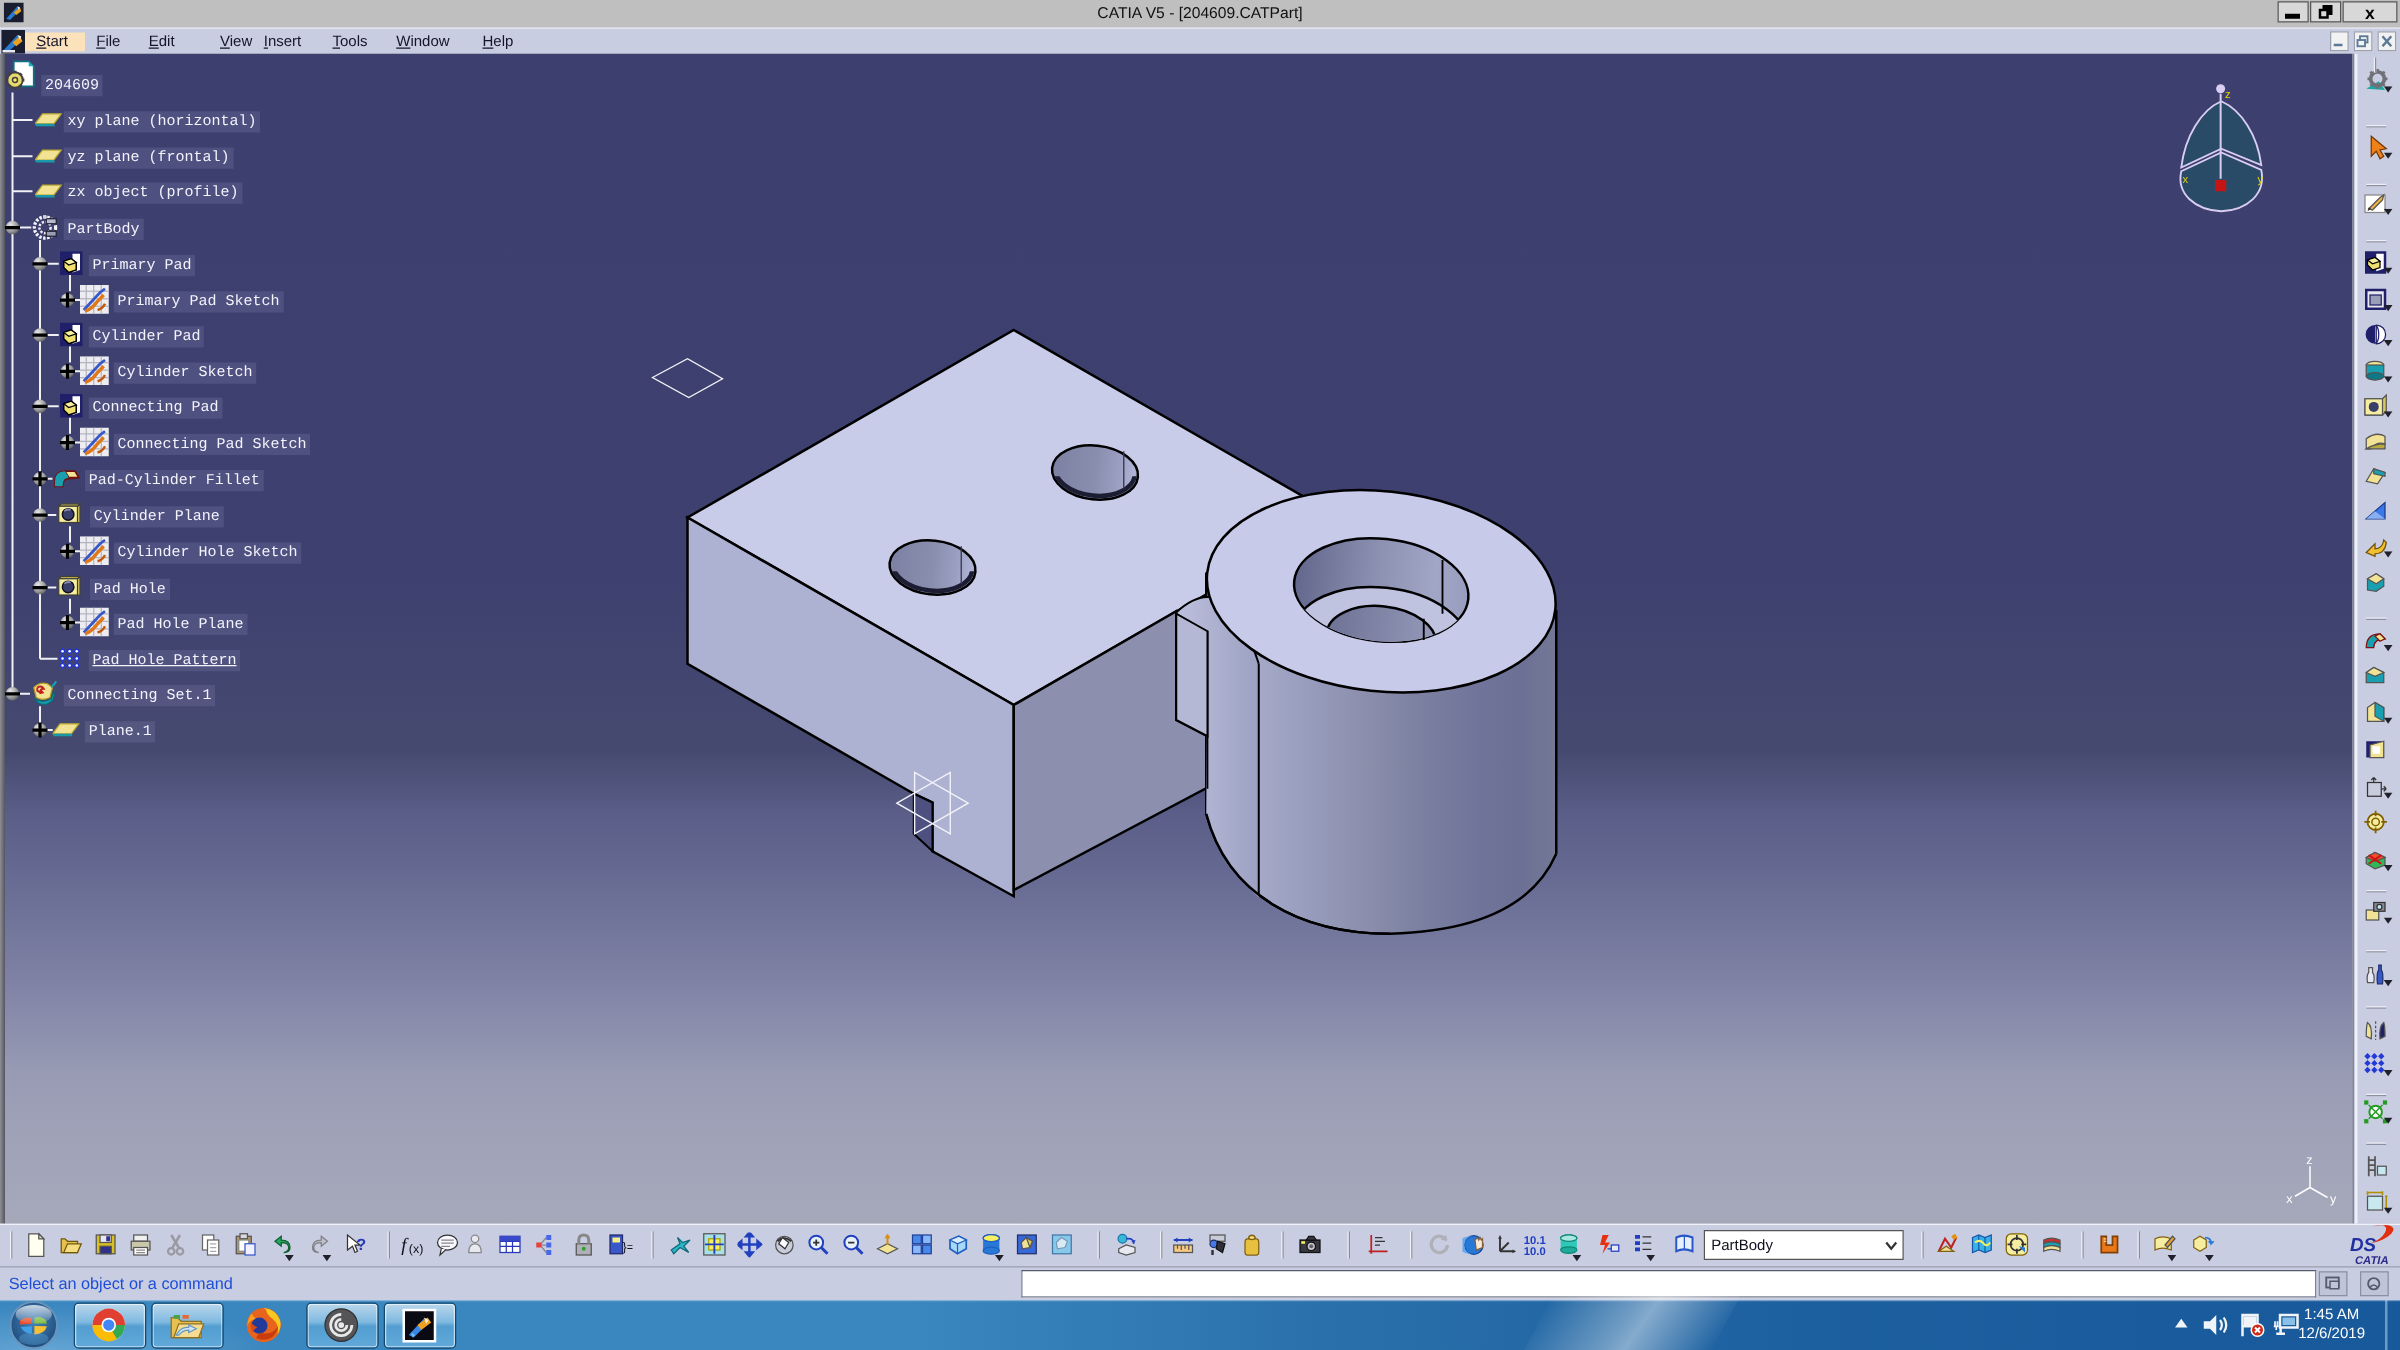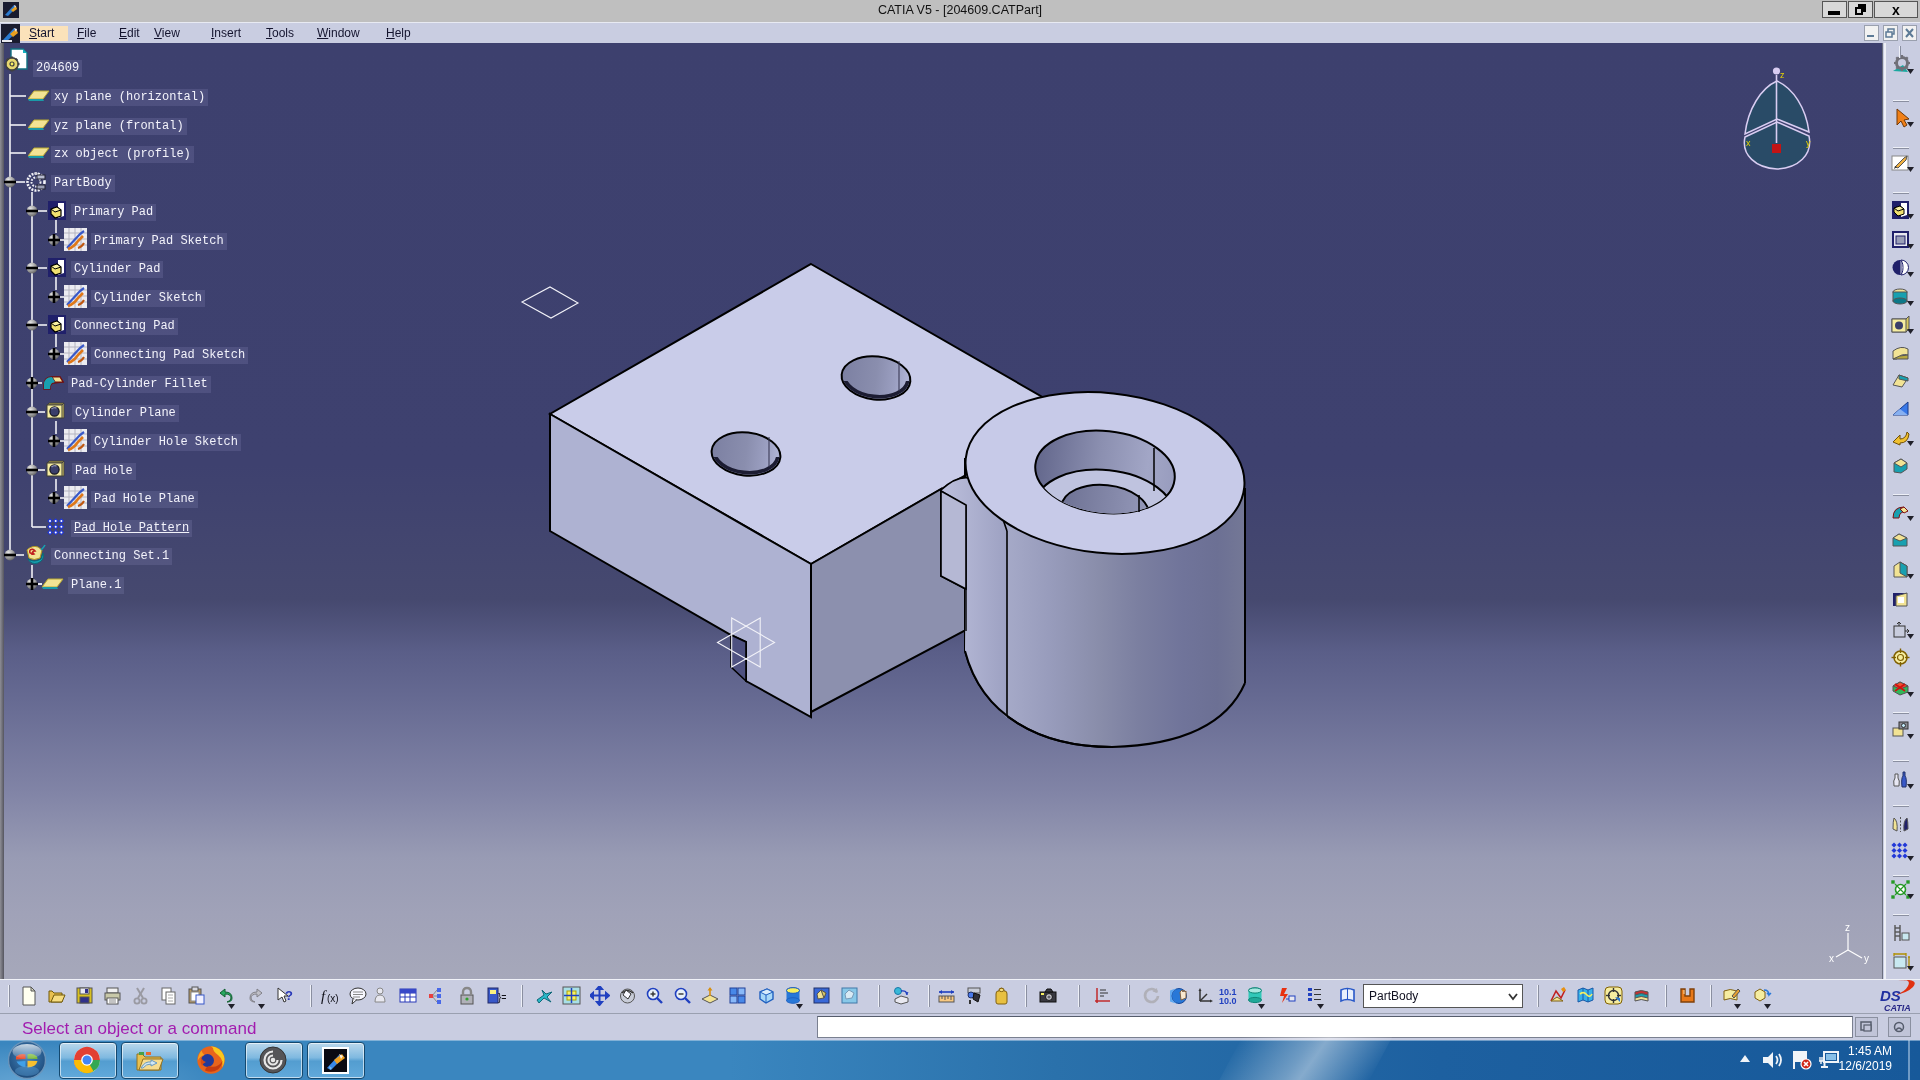--- a/index.html
+++ b/index.html
@@ -24,34 +24,34 @@
   
   .trow { position:absolute; height:17px; white-space:nowrap;font-family:Liberation Mono, monospace; }
   .tlabel { font-size:12px; color:#f3f3fb; background:rgba(165,170,220,0.16); padding:1px 3px 2px 3px; }
   
   #rbar { position:absolute; left:1882px; top:43px; width:38px; height:936px; background:#c9cde1; border-left:1px solid #6a6f7e; }
   #rbar .hl { position:absolute; left:1px; top:0; width:2px; height:936px; background:#eef0f6; }
   
   #bbar { position:absolute; left:0; top:979px; width:1920px; height:34px; background:#c9cde1; border-top:1px solid #f0f2f8; }
   
   #sbar { position:absolute; left:0; top:1013px; width:1920px; height:27px; background:#c9cde1; border-top:1px solid #9aa0b0; }
-  #sbar .msg { position:absolute; left:22px; top:5px; font-size:17px; color:#a21caf; }
+  #sbar .msg { position:absolute; left:7px; top:5px; font-size:13px; color:#1d4ed8; }
   #sbar .field { position:absolute; left:817px; top:2px; width:1036px; height:22px; background:#fff; border:1px solid #7a8090; border-top-color:#555c6c; }
   .sbtn { position:absolute; top:3px; width:23px; height:20px; background:#c0c4d8; border:1px solid #8a90a0; }
   
   #taskbar { position:absolute; left:0; top:1040px; width:1920px; height:40px;
     background:linear-gradient(90deg,#3a86bf 0%,#3a86bf 38%,#2a71ab 55%,#1d60a0 75%,#17599a 100%);
   }
   #taskbar .topline { position:absolute; left:0; top:0; width:1920px; height:1px; background:rgba(200,220,240,0.5); }
   .taskbtn { position:absolute; top:2px; width:58px; height:37px; border:1px solid #14486e; border-radius:4px;
     background:linear-gradient(180deg,rgba(255,255,255,0.62) 0%,rgba(200,232,252,0.42) 42%,rgba(110,175,220,0.25) 52%,rgba(130,195,240,0.42) 100%), #4a97cc;
     box-shadow:inset 0 0 0 1px rgba(255,255,255,0.6);
   }
   .trayico { position:absolute; top:10px; }
-  #clock { position:absolute; right:28px; top:4px; text-align:right; color:#fff; font-size:12px; line-height:15px; }
+  #clock { position:absolute; right:28px; top:4px; text-align:center; color:#fff; font-size:12px; line-height:15px; }
 </style>
 </head>
 <body>
 <div id="stage">
 
   <div id="titlebar">
     <svg class="abs" style="left:3px;top:2px" width="16" height="16">
         <rect width="16" height="16" fill="#1a1c30"></rect>
         <path d="M2 13 L11 3 L13 6 L5 14 Z" fill="#2a7ad0"></path>
         <path d="M8 8 L13 4 L14 7 L10 10 Z" fill="#e8a020"></path>
@@ -74,21 +74,21 @@
     <svg class="abs" style="left:1px;top:1px" width="19" height="19">
         <rect width="19" height="19" fill="#1a1c30"></rect>
         <path d="M2 16 L13 4 L16 8 L6 17 Z" fill="#2a7ad0"></path>
         <path d="M9 10 L15 5 L17 9 L12 13 Z" fill="#e8a020"></path>
         <path d="M13 4 l3 1 l-1 3 z" fill="#f0f0ff"></path>
         <rect x="1" y="16" width="10" height="2" fill="#e8e8f0"></rect>
       </svg>
     <div class="mitem" style="left:29px"><u>S</u>tart</div>
     <div class="mitem" style="left:77px"><u>F</u>ile</div>
     <div class="mitem" style="left:119px"><u>E</u>dit</div>
-    <div class="mitem" style="left:154px"><u>V</u>iew</div>
+    <div class="mitem" style="left:176px"><u>V</u>iew</div>
     <div class="mitem" style="left:211px"><u>I</u>nsert</div>
     <div class="mitem" style="left:266px"><u>T</u>ools</div>
     <div class="mitem" style="left:317px"><u>W</u>indow</div>
     <div class="mitem" style="left:386px"><u>H</u>elp</div>
     <div class="mdibtn" style="left:1864px"><svg width="13" height="14">
           <rect x="2" y="9" width="7" height="2" fill="#5c7a96"></rect>
         </svg></div>
     <div class="mdibtn" style="left:1883px"><svg width="13" height="14">
           <rect x="4" y="3" width="6" height="5" fill="none" stroke="#5c7a96" stroke-width="1.5"></rect>
           <rect x="2" y="6" width="6" height="5" fill="#f2f2f2" stroke="#5c7a96" stroke-width="1.5"></rect>

